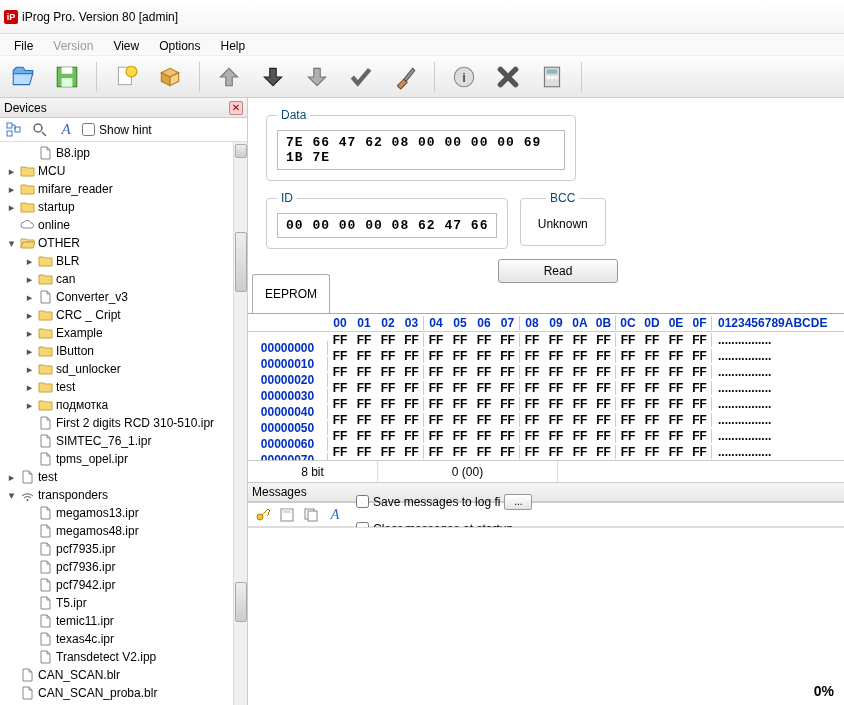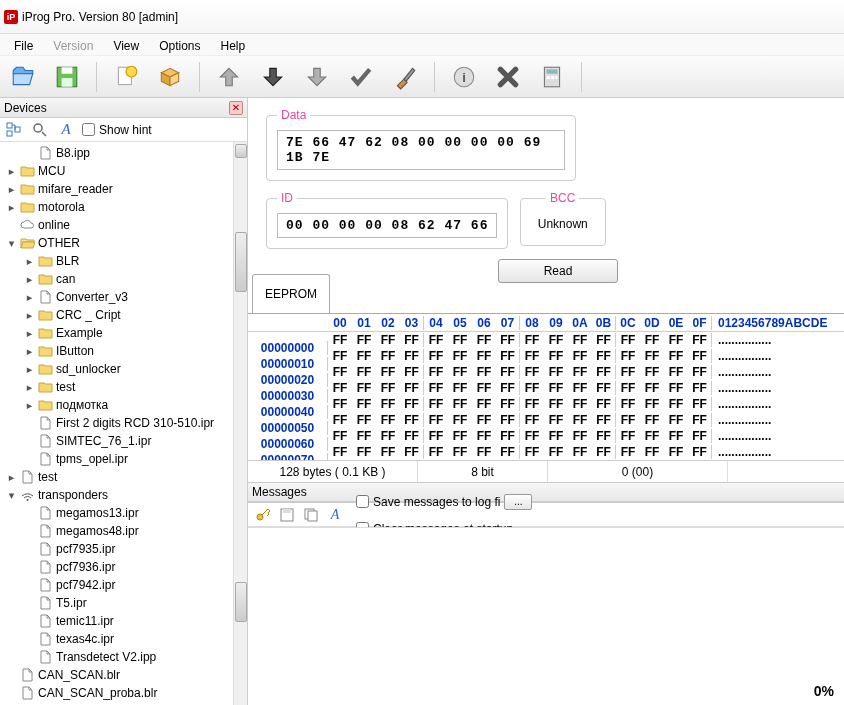--- a/index.html
+++ b/index.html
@@ -24,21 +24,21 @@
 .row { display: flex; align-items: center; height: 18px; white-space: nowrap; }
 .row .exp { width: 11px; height: 11px; display: inline-flex; align-items: center; justify-content: center; font-size: 11px; color: #555; margin-right: 2px; }
 .row .ic { width: 16px; height: 14px; margin-right: 3px; display:inline-flex; align-items:center; justify-content:center;}
 .row .lbl {}
 .folder { fill: #f7d774; stroke: #c9a43a; }
 .folder.open { fill: #f7e2a0; }
 .doc { fill: #fff; stroke: #888; }
 .right { flex: 1; display: flex; flex-direction: column; overflow: hidden; }
 .upper { padding: 10px 0 8px 18px; }
 fieldset { border: 1px solid #ccc; border-radius: 4px; padding: 8px 10px 10px 10px; display: inline-block; vertical-align: top; margin-right: 8px; }
-fieldset legend { padding: 0 4px; color: #ec4899; margin-top: 24px; }
+fieldset legend { padding: 0 4px; color: #0c4a6e; margin-top: 24px; }
 .hexbox { background: #fff; border: 1px solid #bbb; padding: 4px 8px; font-family: "Courier New", monospace; font-weight: bold; font-size: 13px; letter-spacing: 1px; display: inline-block; }
 .readbtn { width: 120px; height: 24px; margin: 10px 0 0 232px; background: linear-gradient(#fdfdfd,#e5e5e5); border: 1px solid #999; border-radius: 3px; display: flex; align-items: center; justify-content: center; font-size: 12px;}
 .tabs { display: flex; align-items: flex-end; height: 22px; padding-left: 4px; }
 .tab { border: 1px solid #aaa; border-bottom: none; padding: 12px 12px; background: #fff; border-top-left-radius: 3px; border-top-right-radius: 3px; font-size: 12px; }
 .hexgrid { border-top: 1px solid #aaa; overflow: hidden; font-family: "Courier New", monospace; font-size: 12px; }
 .hexhdr { display: flex; border-bottom: 1px solid #ccc; height: 18px; align-items: center; }
 .addr { width: 80px; text-align: center; color: #0030c0; font-weight: bold; border-right: 1px solid #ccc; }
 .cell { width: 24px; text-align: center; color: #0030c0; font-weight: bold; }
 .cgap { border-right: 1px solid #ccc; }
 .ascii { flex: 1; padding-left: 6px; color: #0030c0; font-weight: bold; }
@@ -216,21 +216,21 @@
           </span>
           <span class="lbl">mifare_reader</span>
         </div>
         <div class="row" style="padding-left: 4px;">
           <span class="exp">▸</span>
           <span class="ic">
             <svg width="15" height="12" viewBox="0 0 15 12">
               <path class="folder" d="M1 2h5l1 1h7v8H1z"></path>
             </svg>
           </span>
-          <span class="lbl">motorola</span>
+          <span class="lbl">startup</span>
         </div>
         <div class="row" style="padding-left: 4px;">
           <span class="exp"></span>
           <span class="ic">
             <svg width="15" height="12" viewBox="0 0 15 12">
               <path d="M4 9a3 3 0 010-6 4 4 0 017 1 2.5 2.5 0 010 5z" fill="#fff" stroke="#888"></path>
             </svg>
           </span>
           <span class="lbl">online</span>
         </div>
@@ -688,21 +688,20 @@
             <div class="cell cgap">FF</div>
             <div class="cell">FF</div>
             <div class="cell">FF</div>
             <div class="cell">FF</div>
             <div class="cell cgap">FF</div>
             <div class="ascii">................</div>
           </div>
         </div>
     </div>
     <div class="status">
-      <div style="width:170px;justify-content:center;">128 bytes ( 0.1 KB )</div>
       <div style="width:130px;justify-content:center;">8 bit</div>
       <div style="width:180px;justify-content:center;">0 (00)</div>
     </div>
 
     <div class="panehdr" style="border-top:1px solid #ccc;">
       <span>Messages</span>
     </div>
     <div class="messages">
       <div class="msgstrip">
         <span class="ico">

